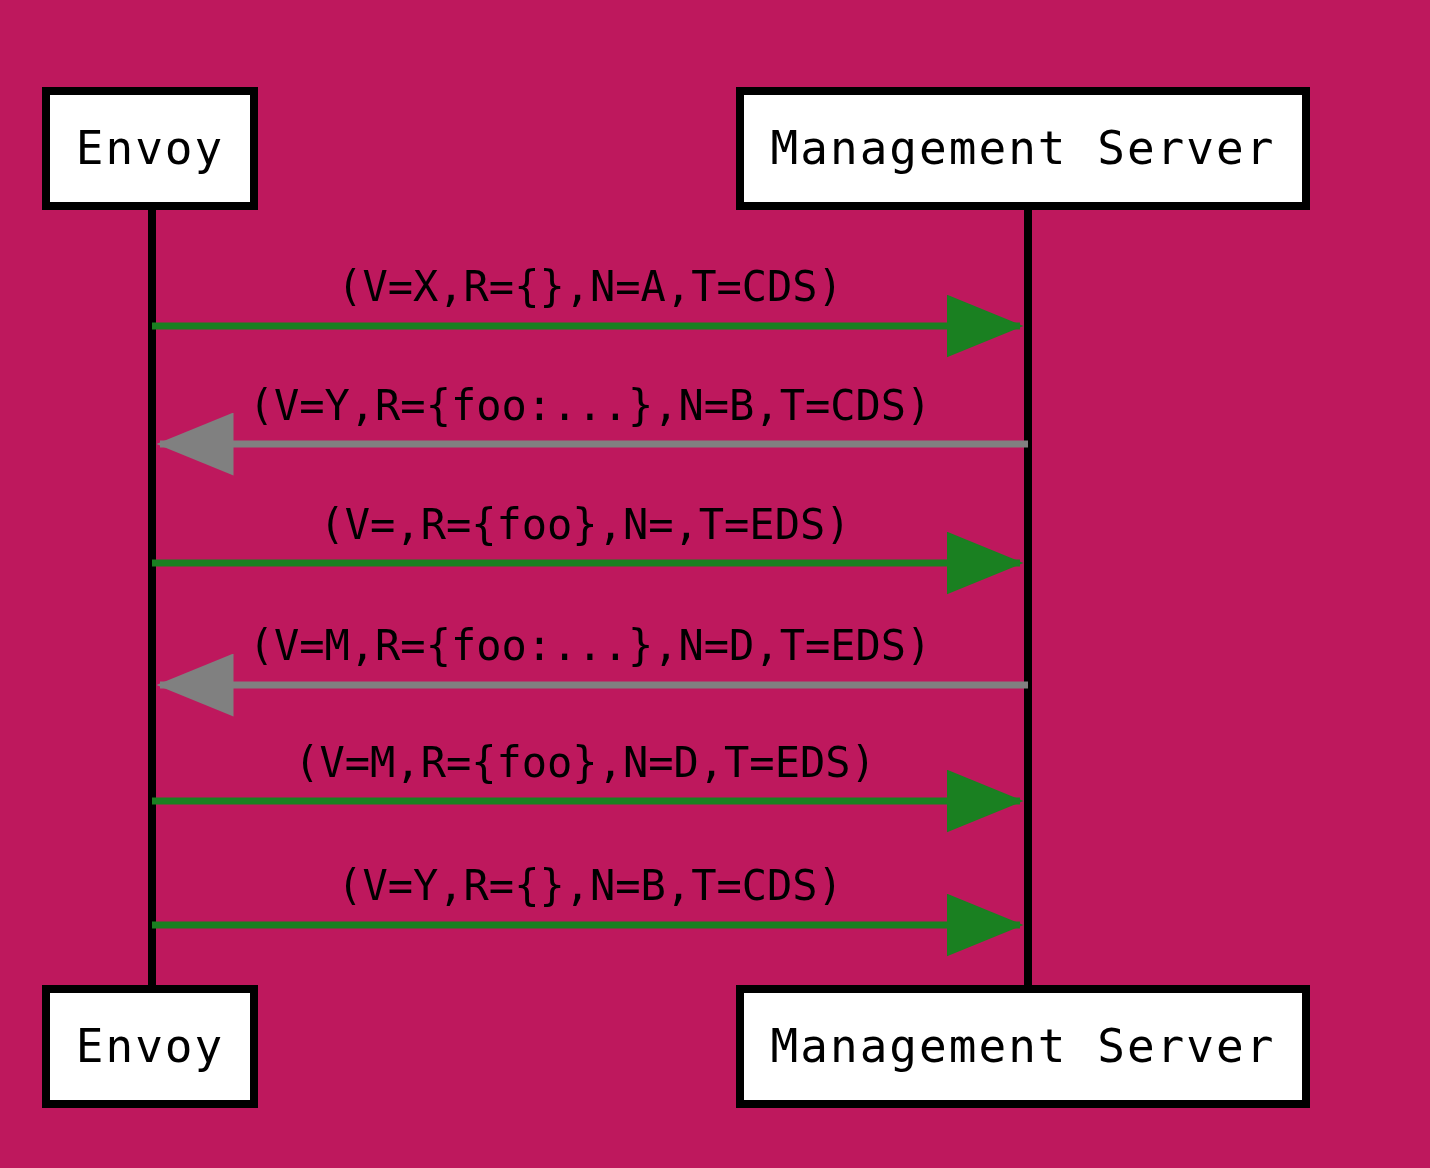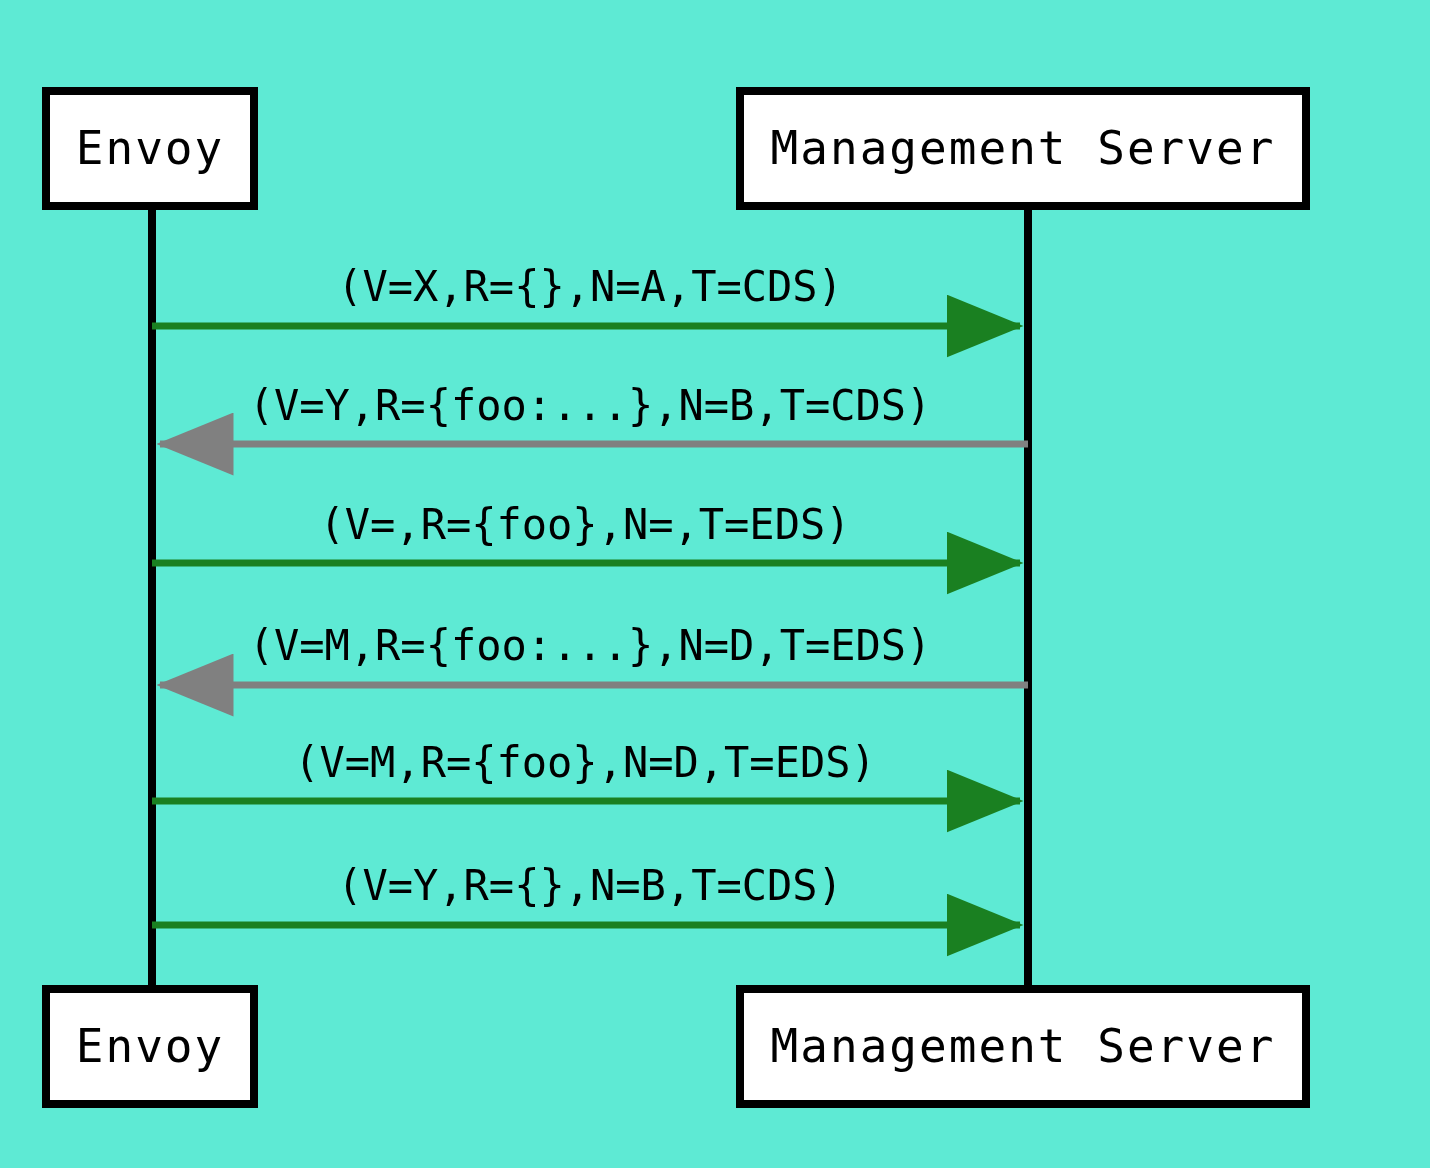--- a/index.html
+++ b/index.html
@@ -10,21 +10,21 @@
   body {
     width: 1430px;
     height: 1168px;
     font-family: "DejaVu Sans Mono", monospace;
     overflow: hidden;
   }
   #diagram {
     position: relative;
     width: 1430px;
     height: 1168px;
-    background: #5eead4;
+    background: #be185d;
   }
   svg#seq {
     position: absolute;
     top: 0;
     left: 0;
     width: 1430px;
     height: 1168px;
     display: block;
   }
   .actor-box {

